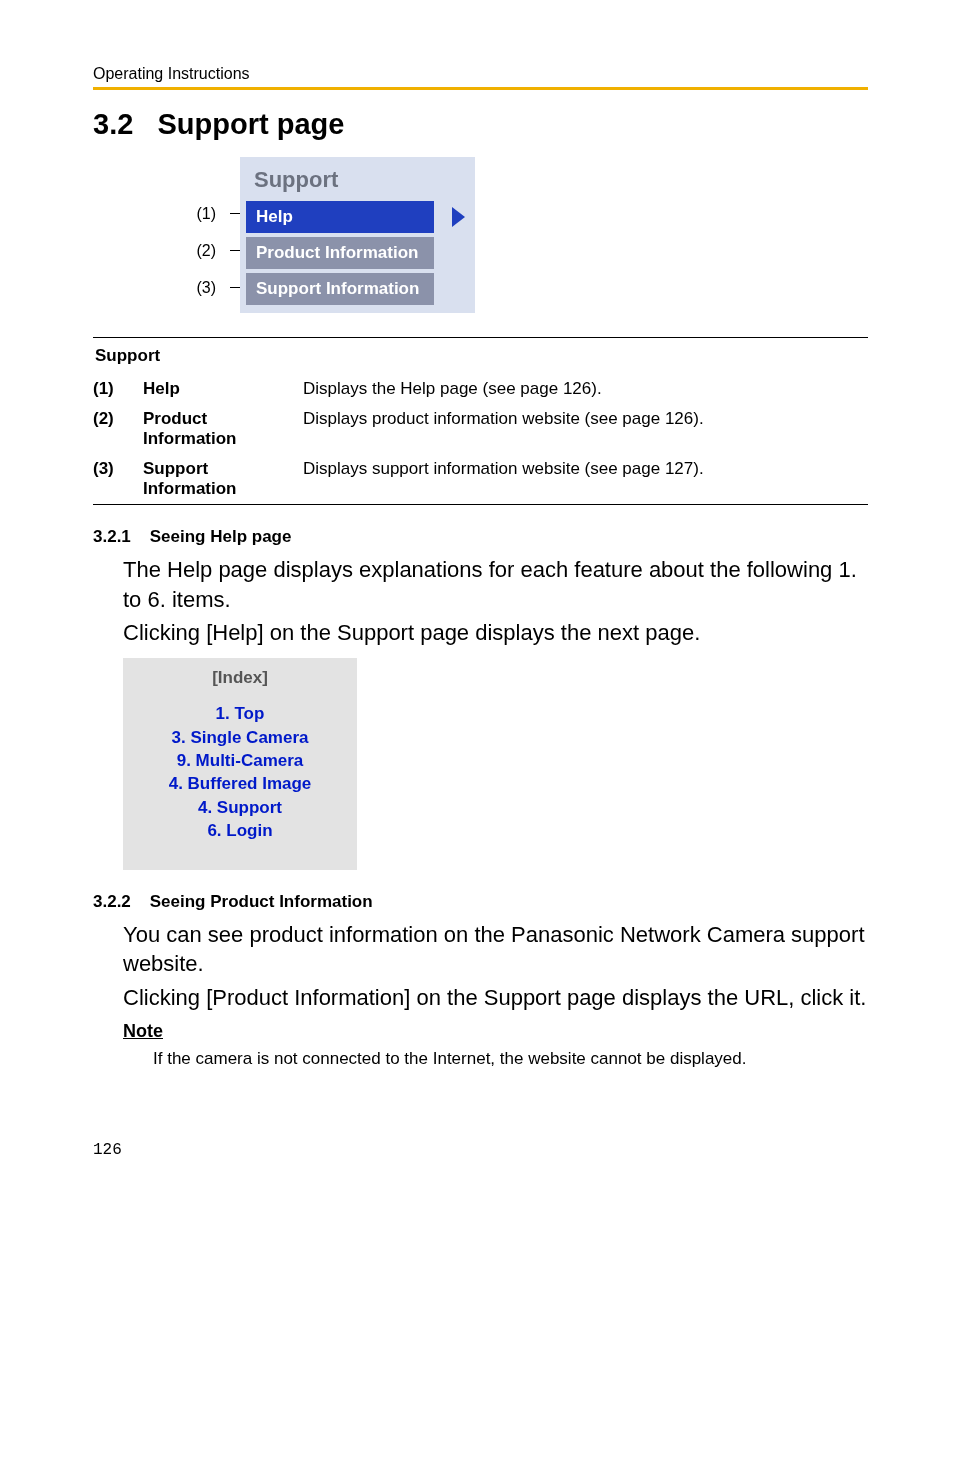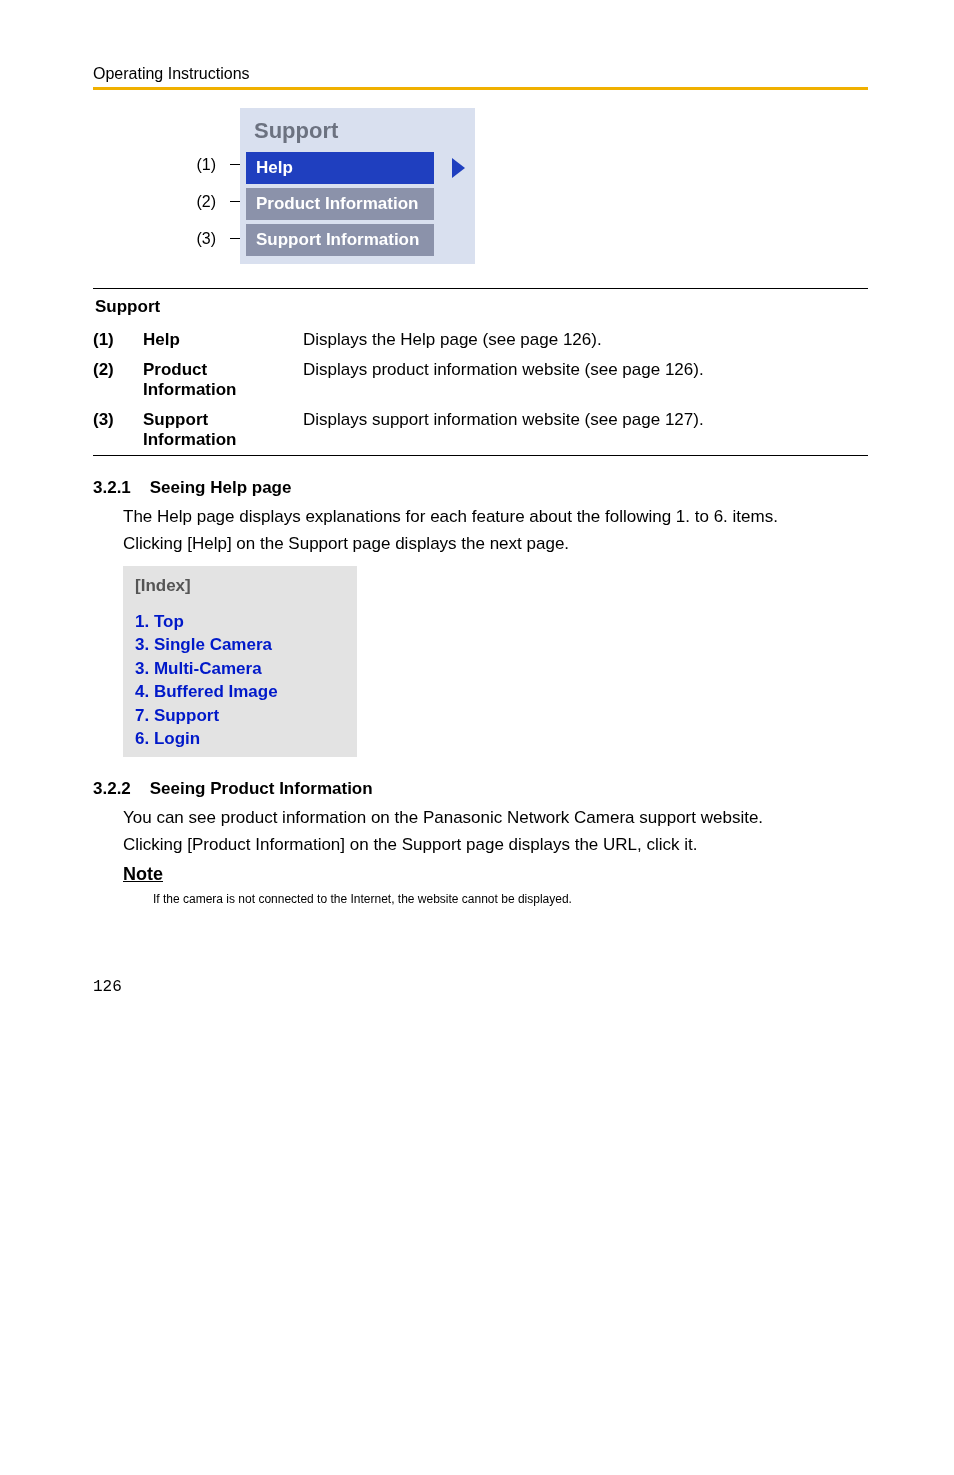--- a/index.html
+++ b/index.html
@@ -98,29 +98,30 @@
     padding: 5px 0;
   }
   .tbl .c1 { width: 50px; font-weight: bold;}
   .tbl .c2 { width: 160px; font-weight: bold;}
   .h2 {
     font-size: 17px;
     font-weight: bold;
     margin: 22px 0 8px 0;
   }
   .body-text {
-    font-size: 17px;
+    font-size: 22px;
     line-height: 1.35;
     margin: 0 0 4px 30px;
   }
   .index-box {
     background: #e3e3e3;
     width: 210px;
     margin: 10px 0 18px 30px;
-    padding: 10px 12px 6px 12px;
+    padding: 10px 12px 27px 12px;
+    text-align: center;
   }
   .index-title {
     font-size: 17px;
     font-weight: bold;
     color: #555;
     margin-bottom: 14px;
   }
   .index-link {
     font-size: 17px;
     font-weight: bold;
@@ -128,37 +129,40 @@
     line-height: 1.38;
     display: block;
   }
   .note-head {
     font-size: 18px;
     font-weight: bold;
     text-decoration: underline;
     margin: 8px 0 6px 30px;
   }
   .note-text {
-    font-size: 12px;
+    font-size: 17px;
     margin-left: 60px;
     line-height: 1.35;
   }
   .page-num {
     font-size: 16px;
     margin-top: 70px;
     font-family: Liberation Mono, monospace;
   }
 </style>
 </head>
 <body>
 
 <div class="page">
   <div class="running-head">Operating Instructions</div>
   <hr class="yellow-rule">
 
+  <h1 class="h1">
+    <span>3.2</span>&nbsp;&nbsp;&nbsp;<span>Support page</span>
+  </h1>
 
   <div class="support-figure" style="display:flex;">
     <div style="width:40px;">
       <div style="height:40px;"></div>
       <div class="figlabel" style="height:33px;line-height:33px;">(1)</div>
       <div style="height:4px;"></div>
       <div class="figlabel" style="height:33px;line-height:33px;">(2)</div>
       <div style="height:4px;"></div>
       <div class="figlabel" style="height:33px;line-height:33px;">(3)</div>
     </div>
@@ -219,23 +223,23 @@
   <h2 class="h2">
     <span>3.2.1</span>&nbsp;&nbsp;&nbsp;&nbsp;<span>Seeing Help page</span>
   </h2>
   <p class="body-text">The Help page displays explanations for each feature about the following 1. to 6. items.</p>
   <p class="body-text">Clicking [Help] on the Support page displays the next page.</p>
 
   <div class="index-box">
     <div class="index-title">[Index]</div>
     <span class="index-link">1. Top</span>
     <span class="index-link">3. Single Camera</span>
-    <span class="index-link">3. Multi-Camera</span>
+    <span class="index-link">9. Multi-Camera</span>
     <span class="index-link">4. Buffered Image</span>
-    <span class="index-link">7. Support</span>
+    <span class="index-link">4. Support</span>
     <span class="index-link">6. Login</span>
   </div>
 
   <h2 class="h2">
     <span>3.2.2</span>&nbsp;&nbsp;&nbsp;&nbsp;<span>Seeing Product Information</span>
   </h2>
   <p class="body-text">You can see product information on the Panasonic Network Camera support website.</p>
   <p class="body-text">Clicking [Product Information] on the Support page displays the URL, click it.</p>
   <div class="note-head">Note</div>
   <div class="note-text">If the camera is not connected to the Internet, the website cannot be displayed.</div>

